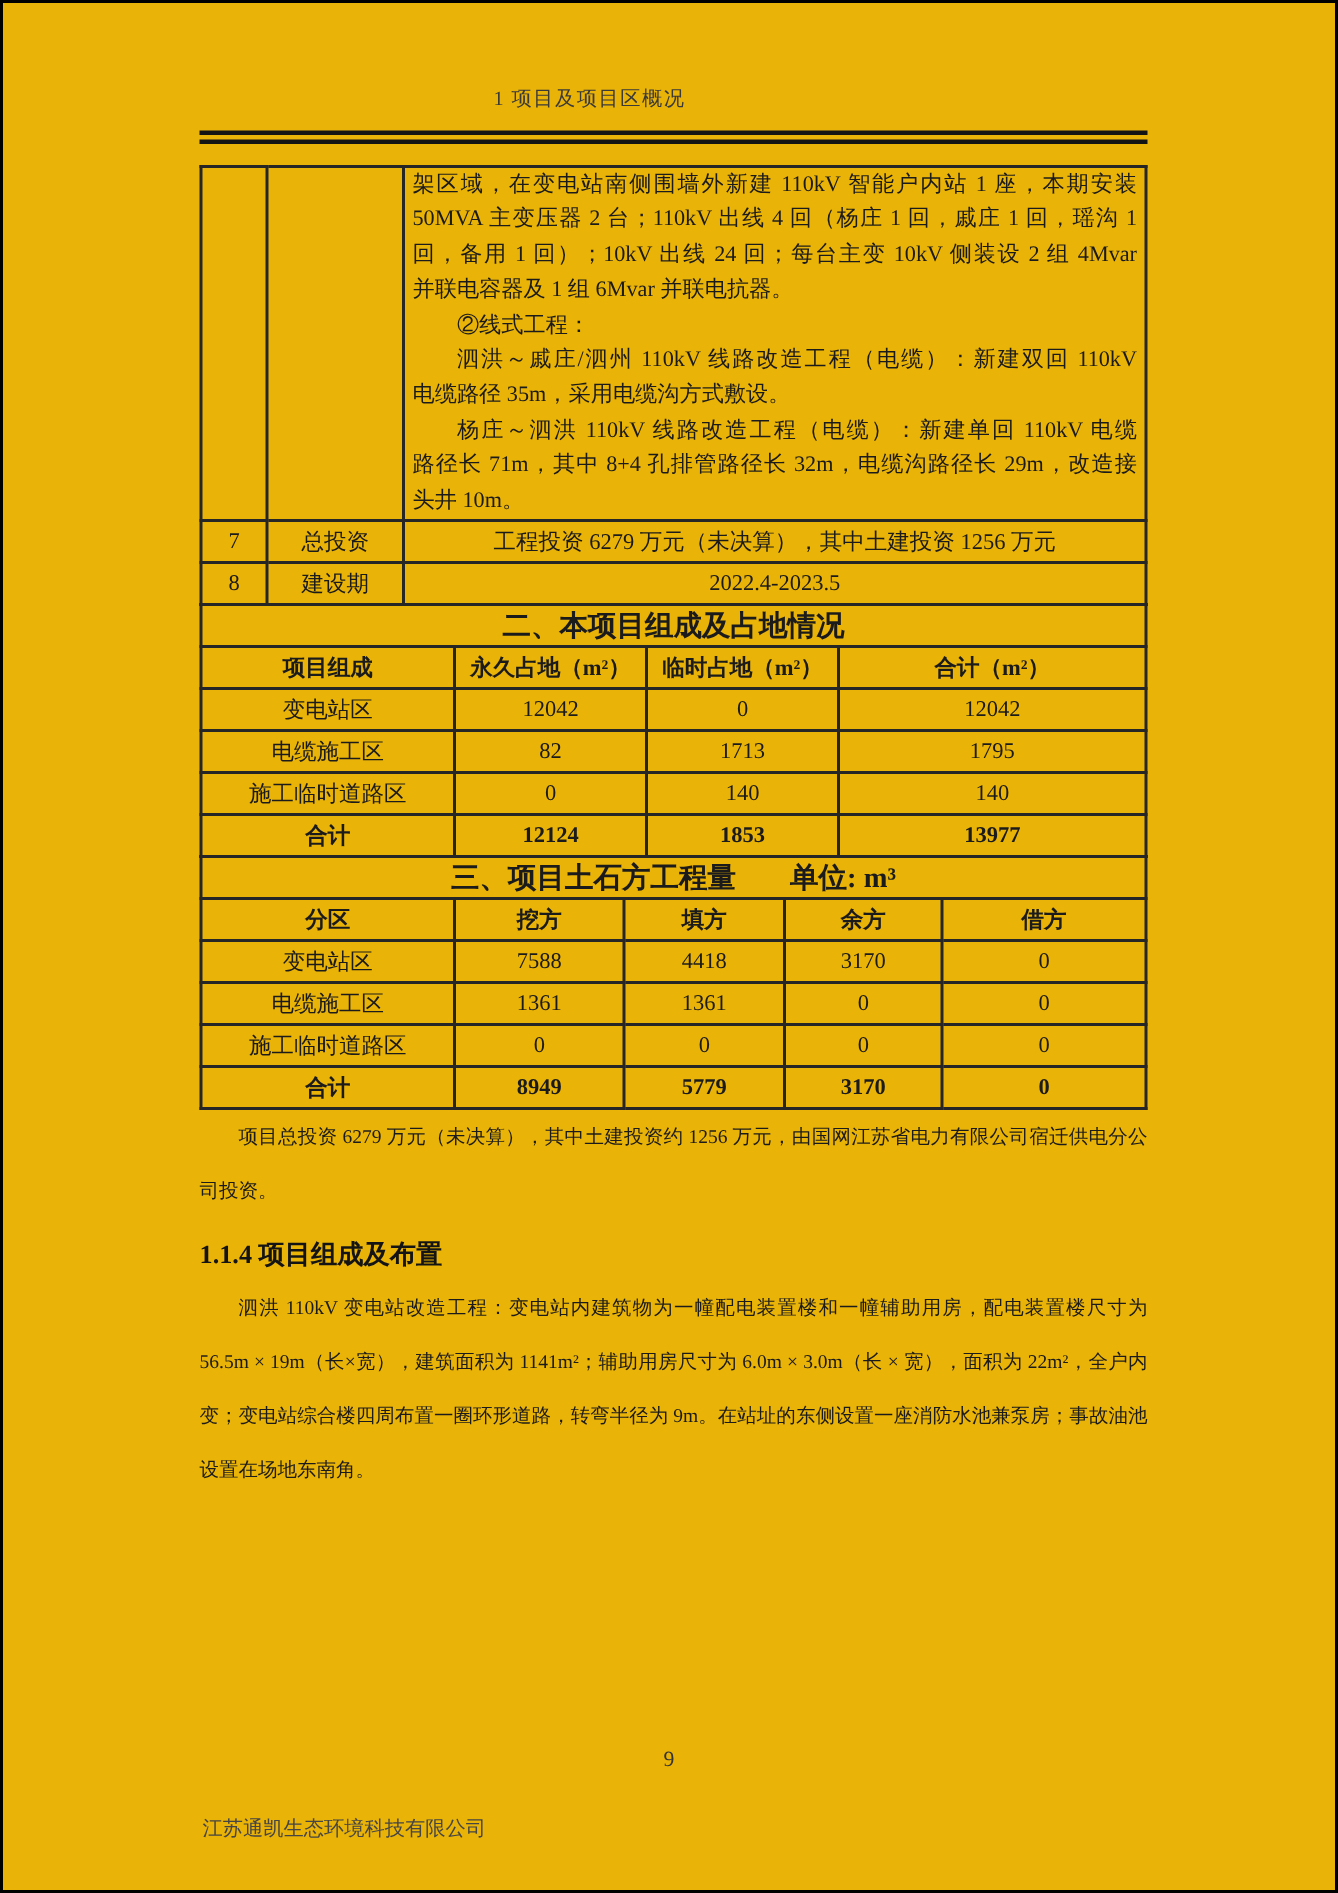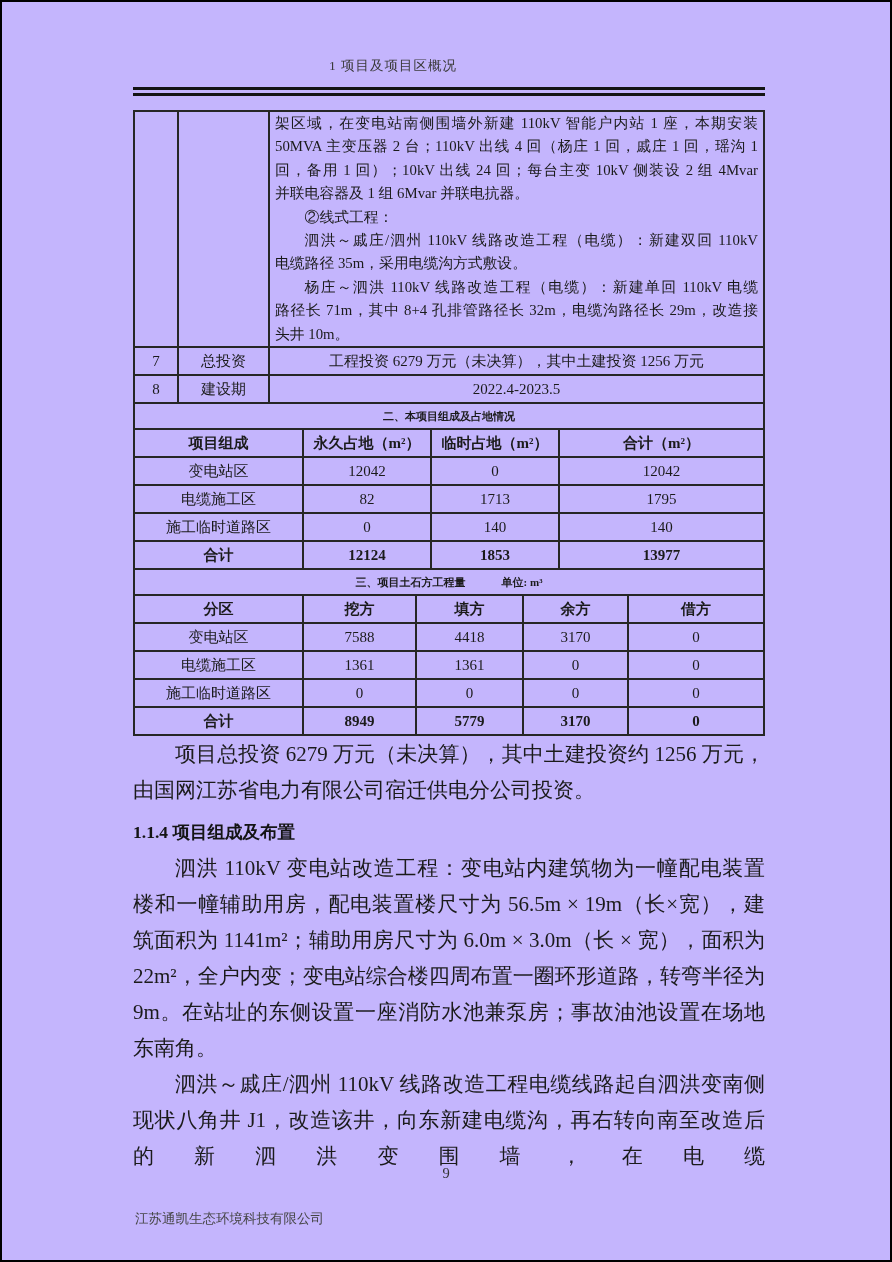--- a/index.html
+++ b/index.html
@@ -1,18 +1,18 @@
 <!DOCTYPE html>
 <html><head>
 <meta charset="utf-8">
 <style>
   html,body { margin:0; padding:0; background:#d9d9d9; }
   .page {
     position:relative; width:892px; height:1262px; margin:0 auto;
-    background:#c4b5fd; border:2px solid #000; box-sizing:border-box;
+    background:#eab308; border:2px solid #000; box-sizing:border-box;
     overflow:hidden; color:#1e1e1e;
     font-family:"Liberation Serif","DejaVu Serif",serif;
   }
   .content { padding:0 125px 0 131px; }
 
   .doc-header {
     margin-top:54px; height:20px; line-height:20px;
     text-align:center; transform:translateX(-56px);
     font-size:13.5px; color:#3a3a3a; letter-spacing:1px;
   }
@@ -24,38 +24,38 @@
   table.tbl {
     width:100%; border-collapse:collapse; table-layout:fixed;
     margin-top:14px; font-size:15px; color:#1b1b1b;
   }
   table.tbl.joined { margin-top:-2px; }
   .tbl td, .tbl th {
     border:2px solid #262626; text-align:center; vertical-align:middle;
     height:26px; padding:0 5px; font-weight:normal; overflow:hidden;
   }
   .tbl th { font-weight:bold; }
-  .tbl .title-cell { font-weight:bold; font-size:11px; height:24px; }
+  .tbl .title-cell { font-weight:bold; font-size:19px; height:24px; }
   .tbl tbody.total td { font-weight:bold; }
   .unit-gap { margin-left:36px; }
 
   .cell-text {
     text-align:left; padding:2px 8px; font-size:14.8px; line-height:23.4px;
   }
   .cell-text .ln { white-space:normal; }
   .cell-text .ln.full { text-align:justify; text-align-last:justify; }
   .cell-text .ln.short { text-align:left; }
   .cell-text .ln.ind { text-indent:2em; }
 
   .sec-h {
     margin:6px 0 0 0; font-size:17.5px; font-weight:bold;
     line-height:36px; color:#141414;
   }
   .body-p {
-    margin:0; font-size:21px; line-height:36px; color:#1b1b1b;
+    margin:0; font-size:13px; line-height:36px; color:#1b1b1b;
     text-align:justify; text-indent:2em;
   }
   .body-p.justify-last { text-align-last:justify; }
 
   .footer { position:absolute; top:1163px; left:0; width:100%; height:22px; }
   .f-company { position:absolute; left:133px; font-size:13.5px; color:#454545;margin-top:45px; }
   .f-page {
     position:absolute; left:50%; transform:translateX(-50%);
     font-size:14.5px; color:#333;
   }
@@ -212,21 +212,20 @@
             <td>3170</td>
             <td>0</td>
           </tr>
         </tbody>
     </table>
 
     <p class="body-p">项目总投资 6279 万元（未决算），其中土建投资约 1256 万元，由国网江苏省电力有限公司宿迁供电分公司投资。</p>
 
     <h3 class="sec-h">1.1.4 项目组成及布置</h3>
     <p class="body-p">泗洪 110kV 变电站改造工程：变电站内建筑物为一幢配电装置楼和一幢辅助用房，配电装置楼尺寸为 56.5m × 19m（长×宽），建筑面积为 1141m²；辅助用房尺寸为 6.0m × 3.0m（长 × 宽），面积为 22m²，全户内变；变电站综合楼四周布置一圈环形道路，转弯半径为 9m。在站址的东侧设置一座消防水池兼泵房；事故油池设置在场地东南角。</p>
-    <p class="body-p justify-last">泗洪～戚庄/泗州 110kV 线路改造工程电缆线路起自泗洪变南侧现状八角井 J1，改造该井，向东新建电缆沟，再右转向南至改造后的新泗洪变围墙，在电缆</p>
 
   </div>
 
   <div class="footer">
     <span class="f-company">江苏通凯生态环境科技有限公司</span>
     <span class="f-page">9</span>
   </div>
 </div>
 
 </body></html>

